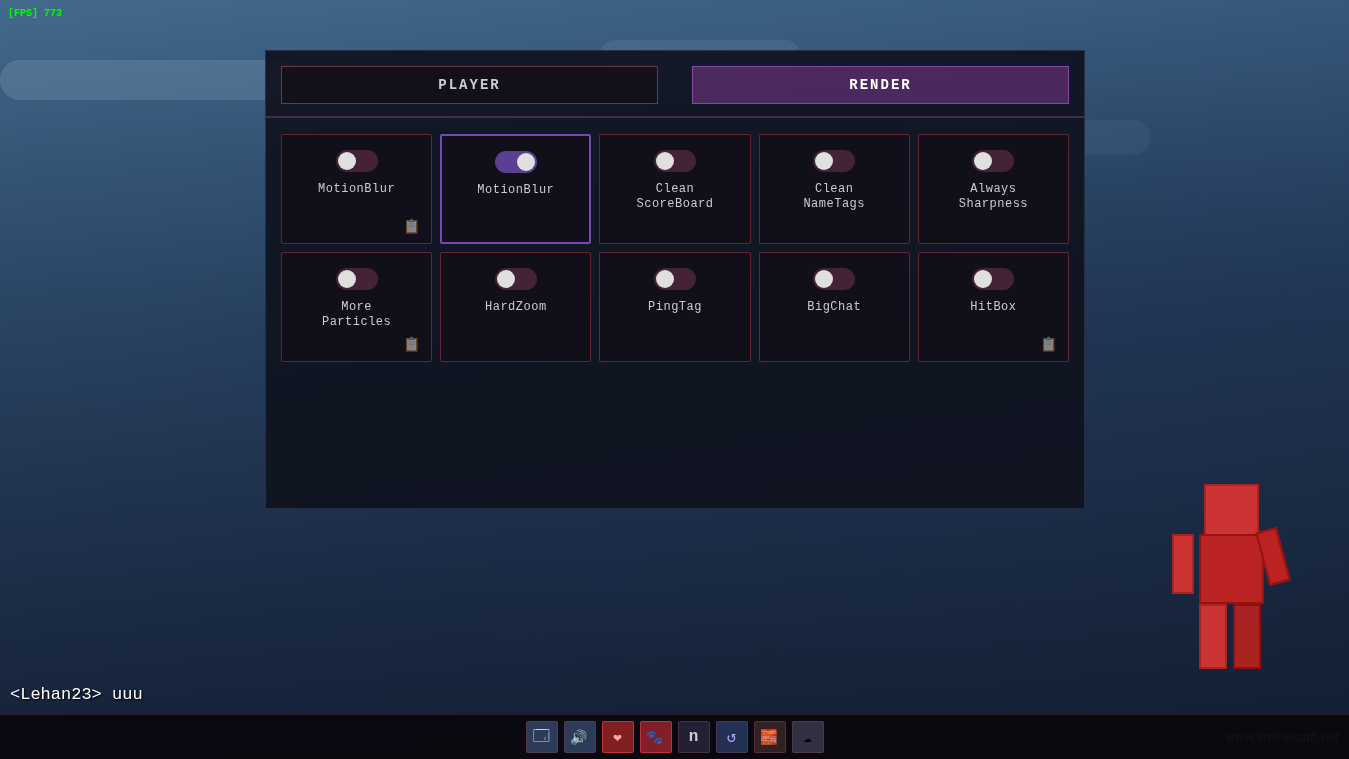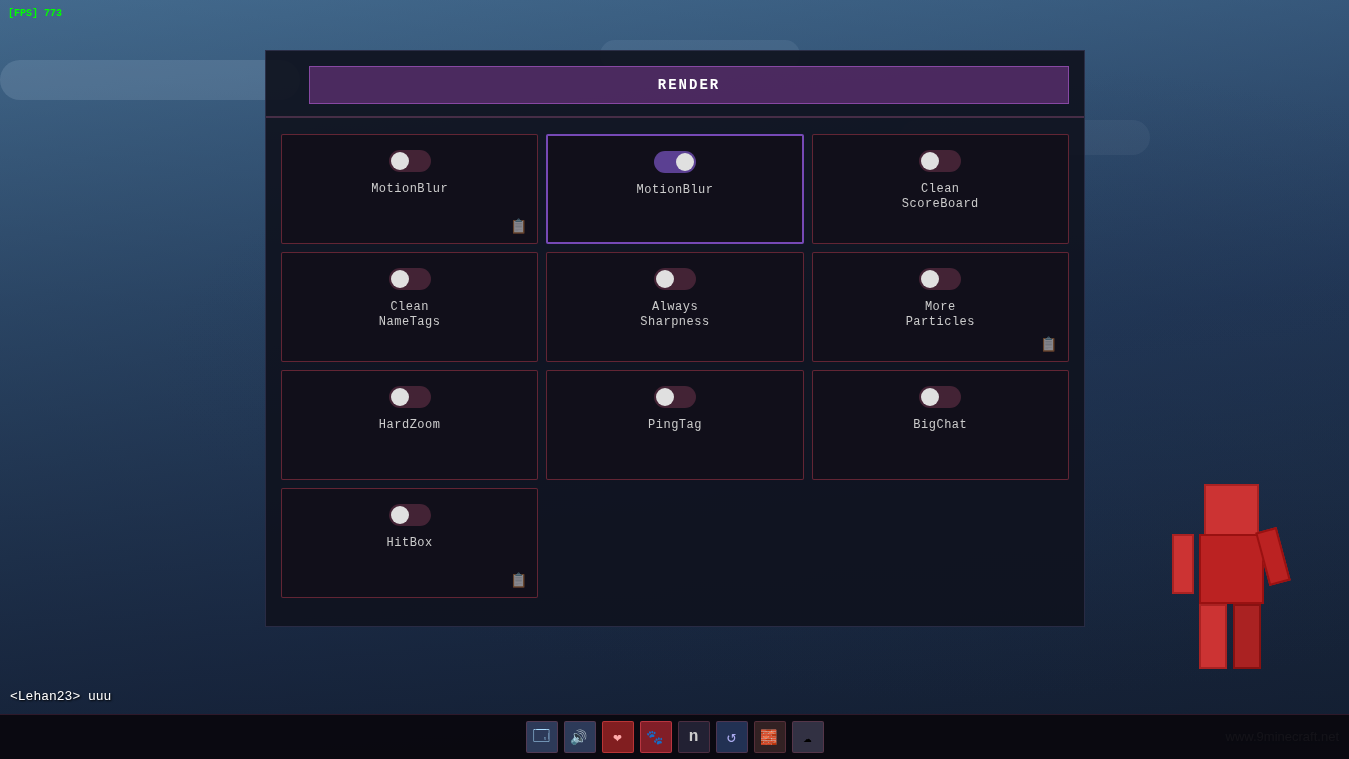--- a/index.html
+++ b/index.html
@@ -32,21 +32,21 @@
       font-family: 'Courier New', monospace;
       font-weight: bold;
       z-index: 10;
     }
 
     .chat-line {
       position: absolute;
       bottom: 55px;
       left: 10px;
       color: white;
-      font-size: 13px;
+      font-size: 17px;
       font-family: 'Courier New', monospace;
       z-index: 10;
       text-shadow: 1px 1px 2px black;
     }
 
     
     .watermark {
       position: absolute;
       bottom: 15px;
       right: 10px;
@@ -102,21 +102,21 @@
     
     .divider {
       height: 1.5px;
       background: rgba(150,80,120,0.4);
       margin: 12px 0 8px 0;
     }
 
     
     .modules-grid {
       display: grid;
-      grid-template-columns: repeat(3, 1fr);
+      grid-template-columns: repeat(5, 1fr);
       gap: 8px;
       padding: 8px 15px;
     }
 
     .module-card {
       background: rgba(18, 14, 25, 0.9);
       border: 1.5px solid rgba(180,60,80,0.5);
       border-radius: 2px;
       padding: 15px 10px 15px 10px;
       display: flex;
@@ -310,20 +310,23 @@
 <div class="figure-leg-left"></div>
 <div class="figure-leg-right"></div>
 
 <div class="chat-line">
   <span>&lt;Lehan23&gt; uuu</span>
 </div>
 
 <div class="modal">
 
   <div class="tab-bar">
+    <div class="tab">
+      <span>PLAYER</span>
+    </div>
     <div class="tab active">
       <span>RENDER</span>
     </div>
   </div>
 
   <div class="divider"></div>
 
   <div class="modules-grid">
 
     <div class="module-card">

